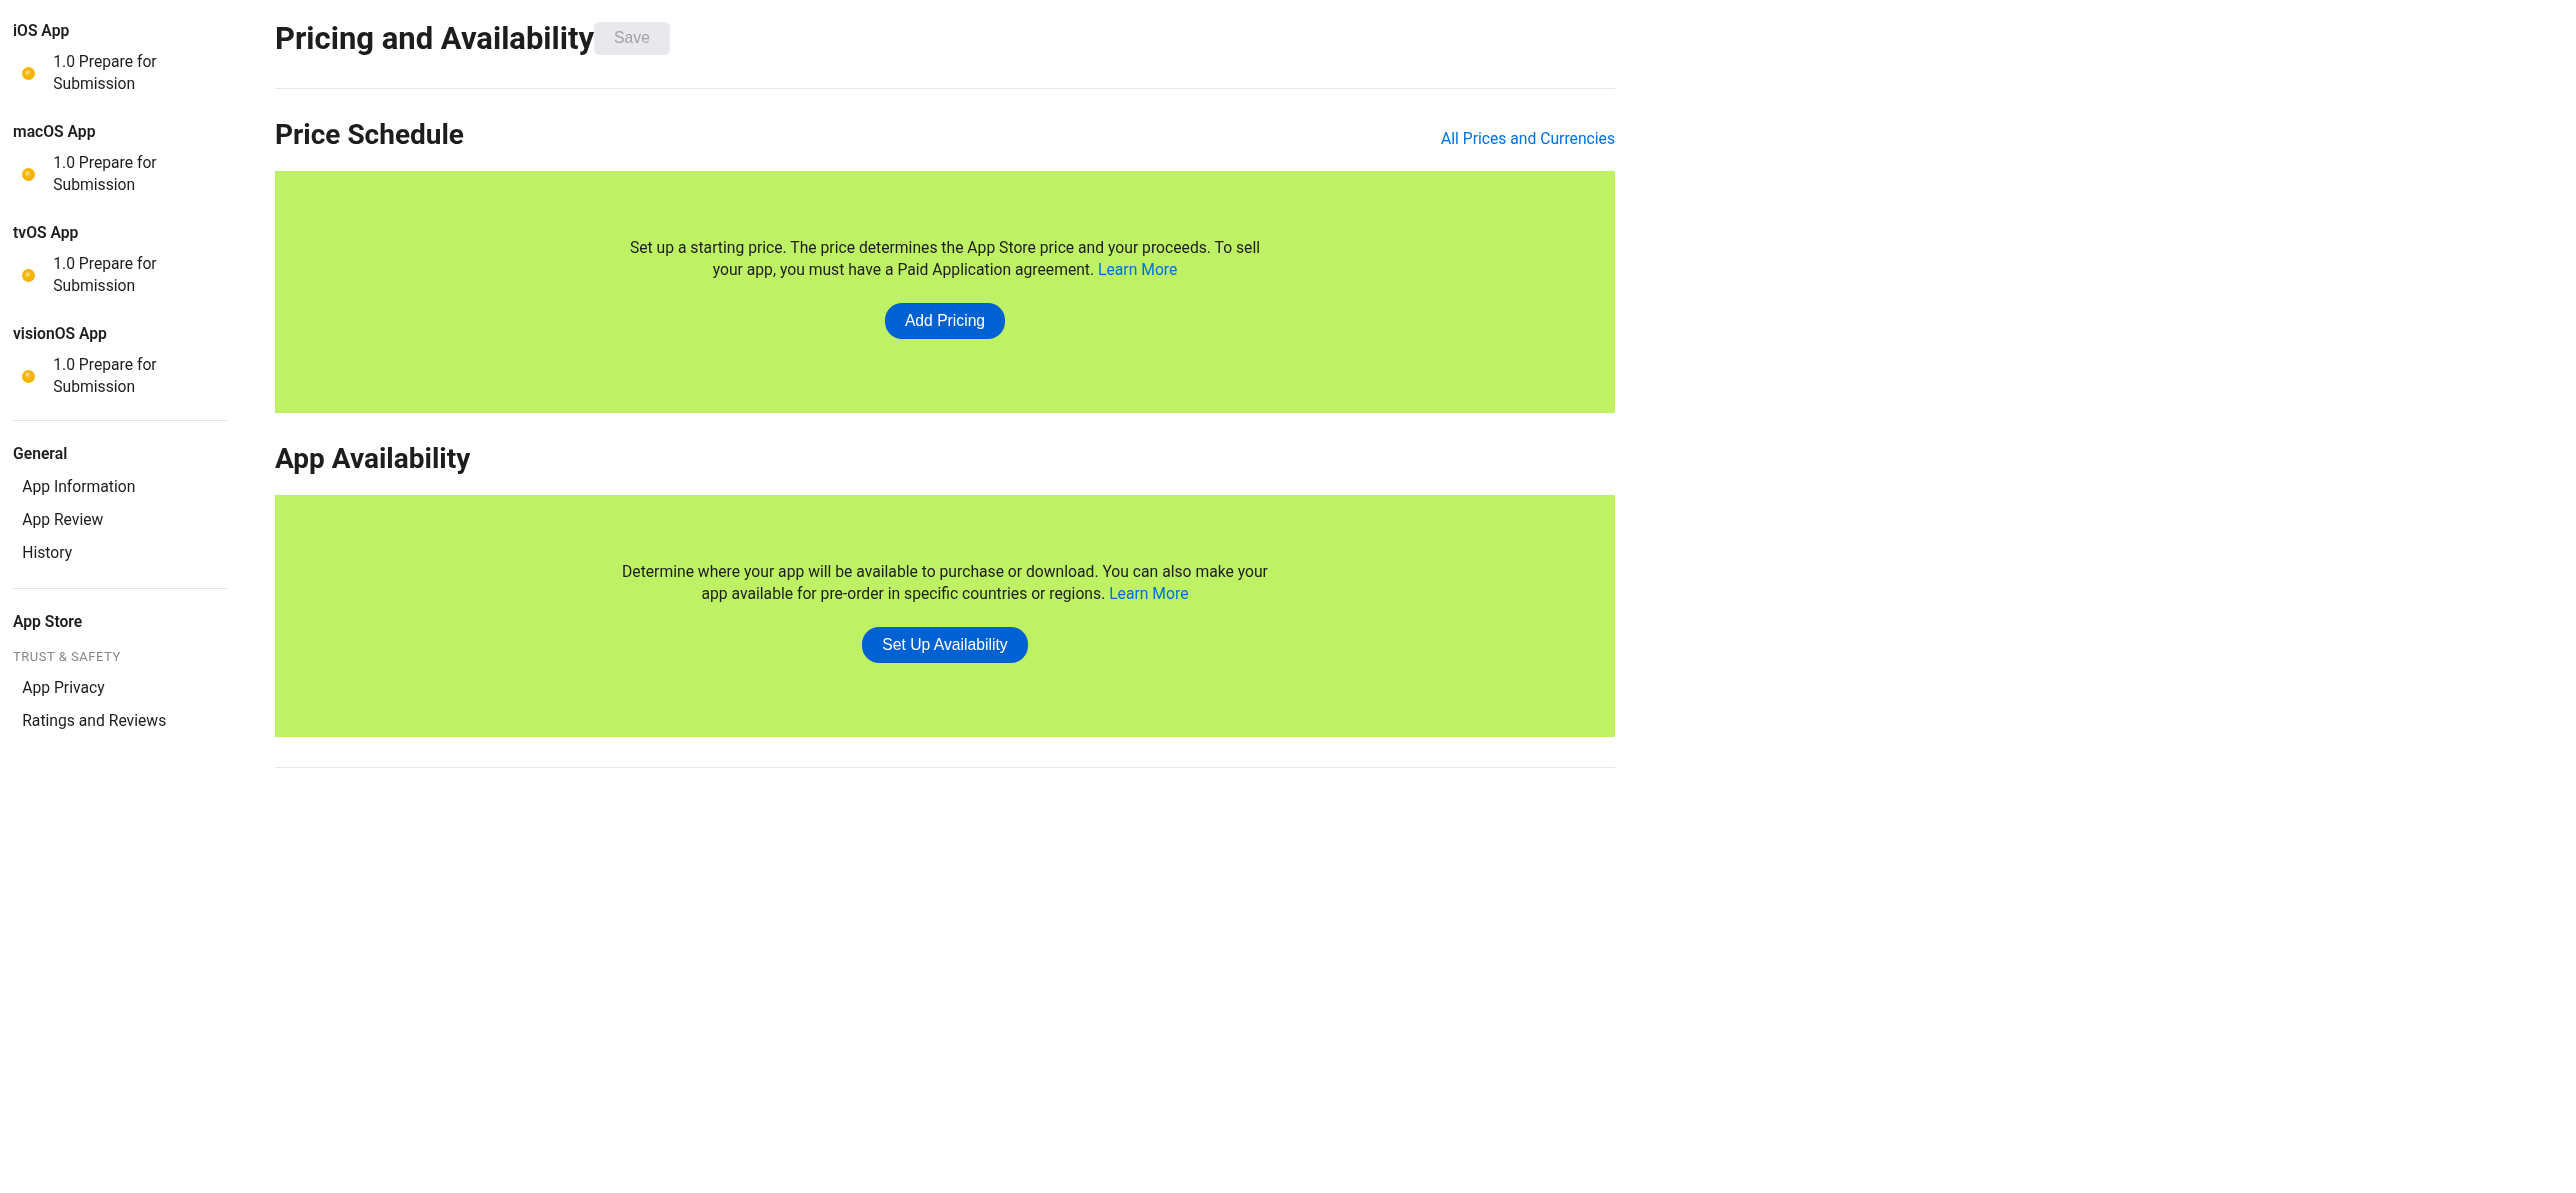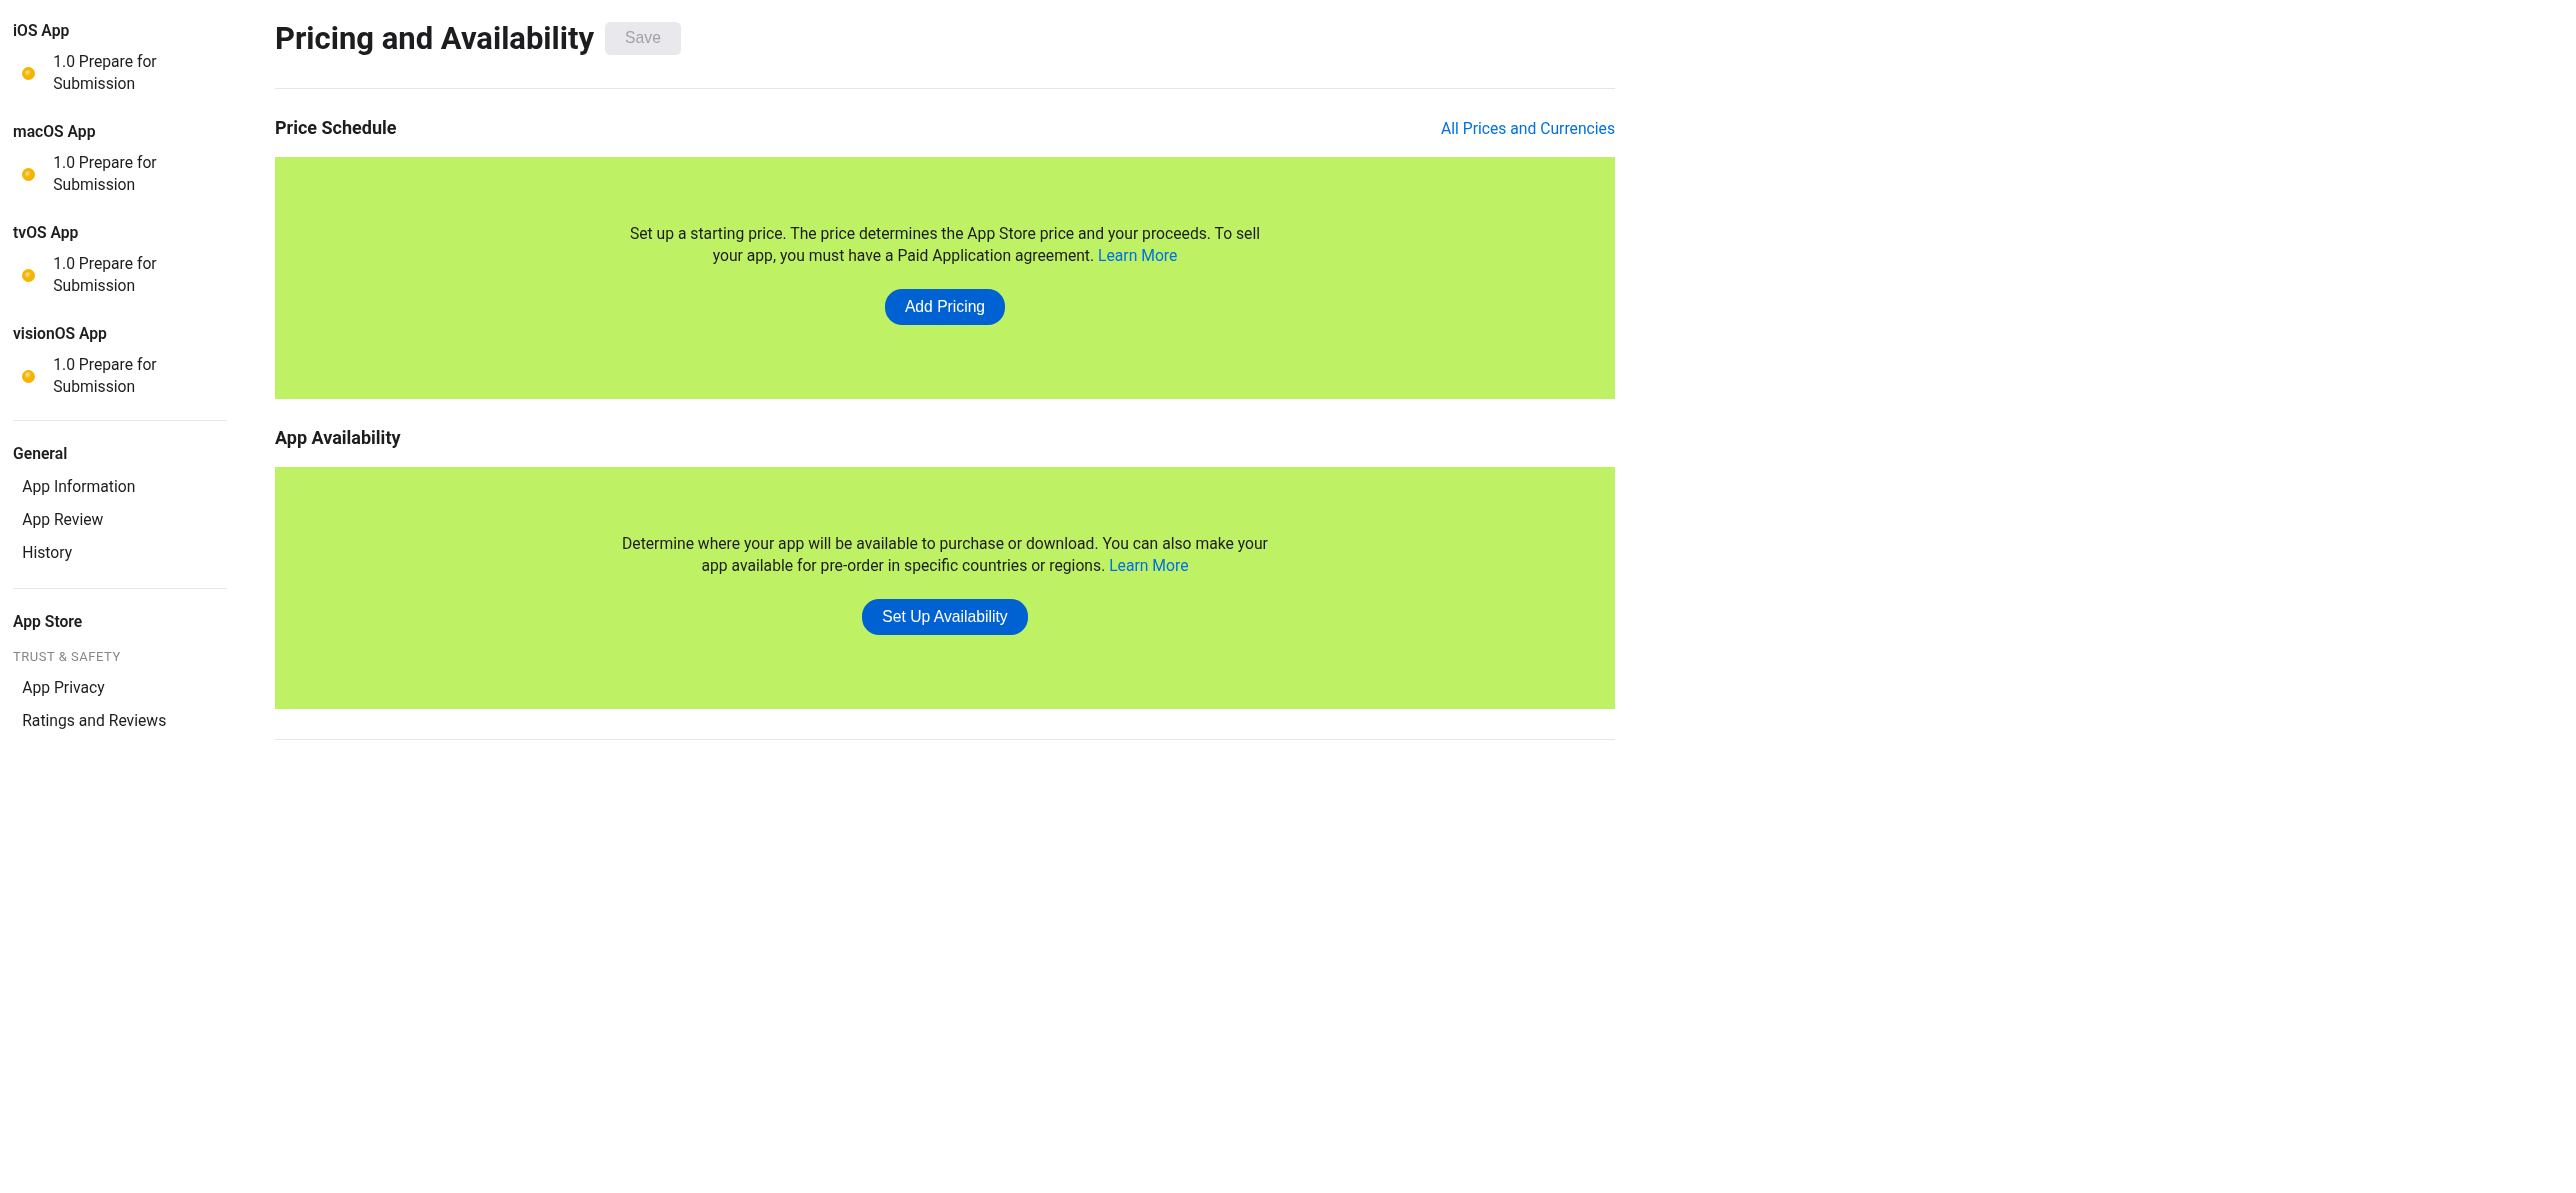--- a/index.html
+++ b/index.html
@@ -85,31 +85,30 @@
     }
     .save-btn {
       background: #e8e8ed;
       color: #a1a1a6;
       border: none;
       border-radius: 5.5px;
       padding: 7.4px 20px;
       font-size: 15.7px;
       font-weight: 400;
       cursor: not-allowed;
-      margin-left: 11px;
     }
     .section { padding-top: 26px; }
     .section-head {
       display: flex;
       align-items: baseline;
       justify-content: space-between;
       margin-bottom: 16.6px;
     }
     .section-title {
-      font-size: 18px;
+      font-size: 28px;
       font-weight: 700;
     }
     .link { color: #0071e3; text-decoration: none; cursor: pointer; }
     .panel {
       background: #bef264;
       border-radius: 0;
       text-align: center;
       padding: 66px 37px 74px 37px;
     }
     .panel p {

